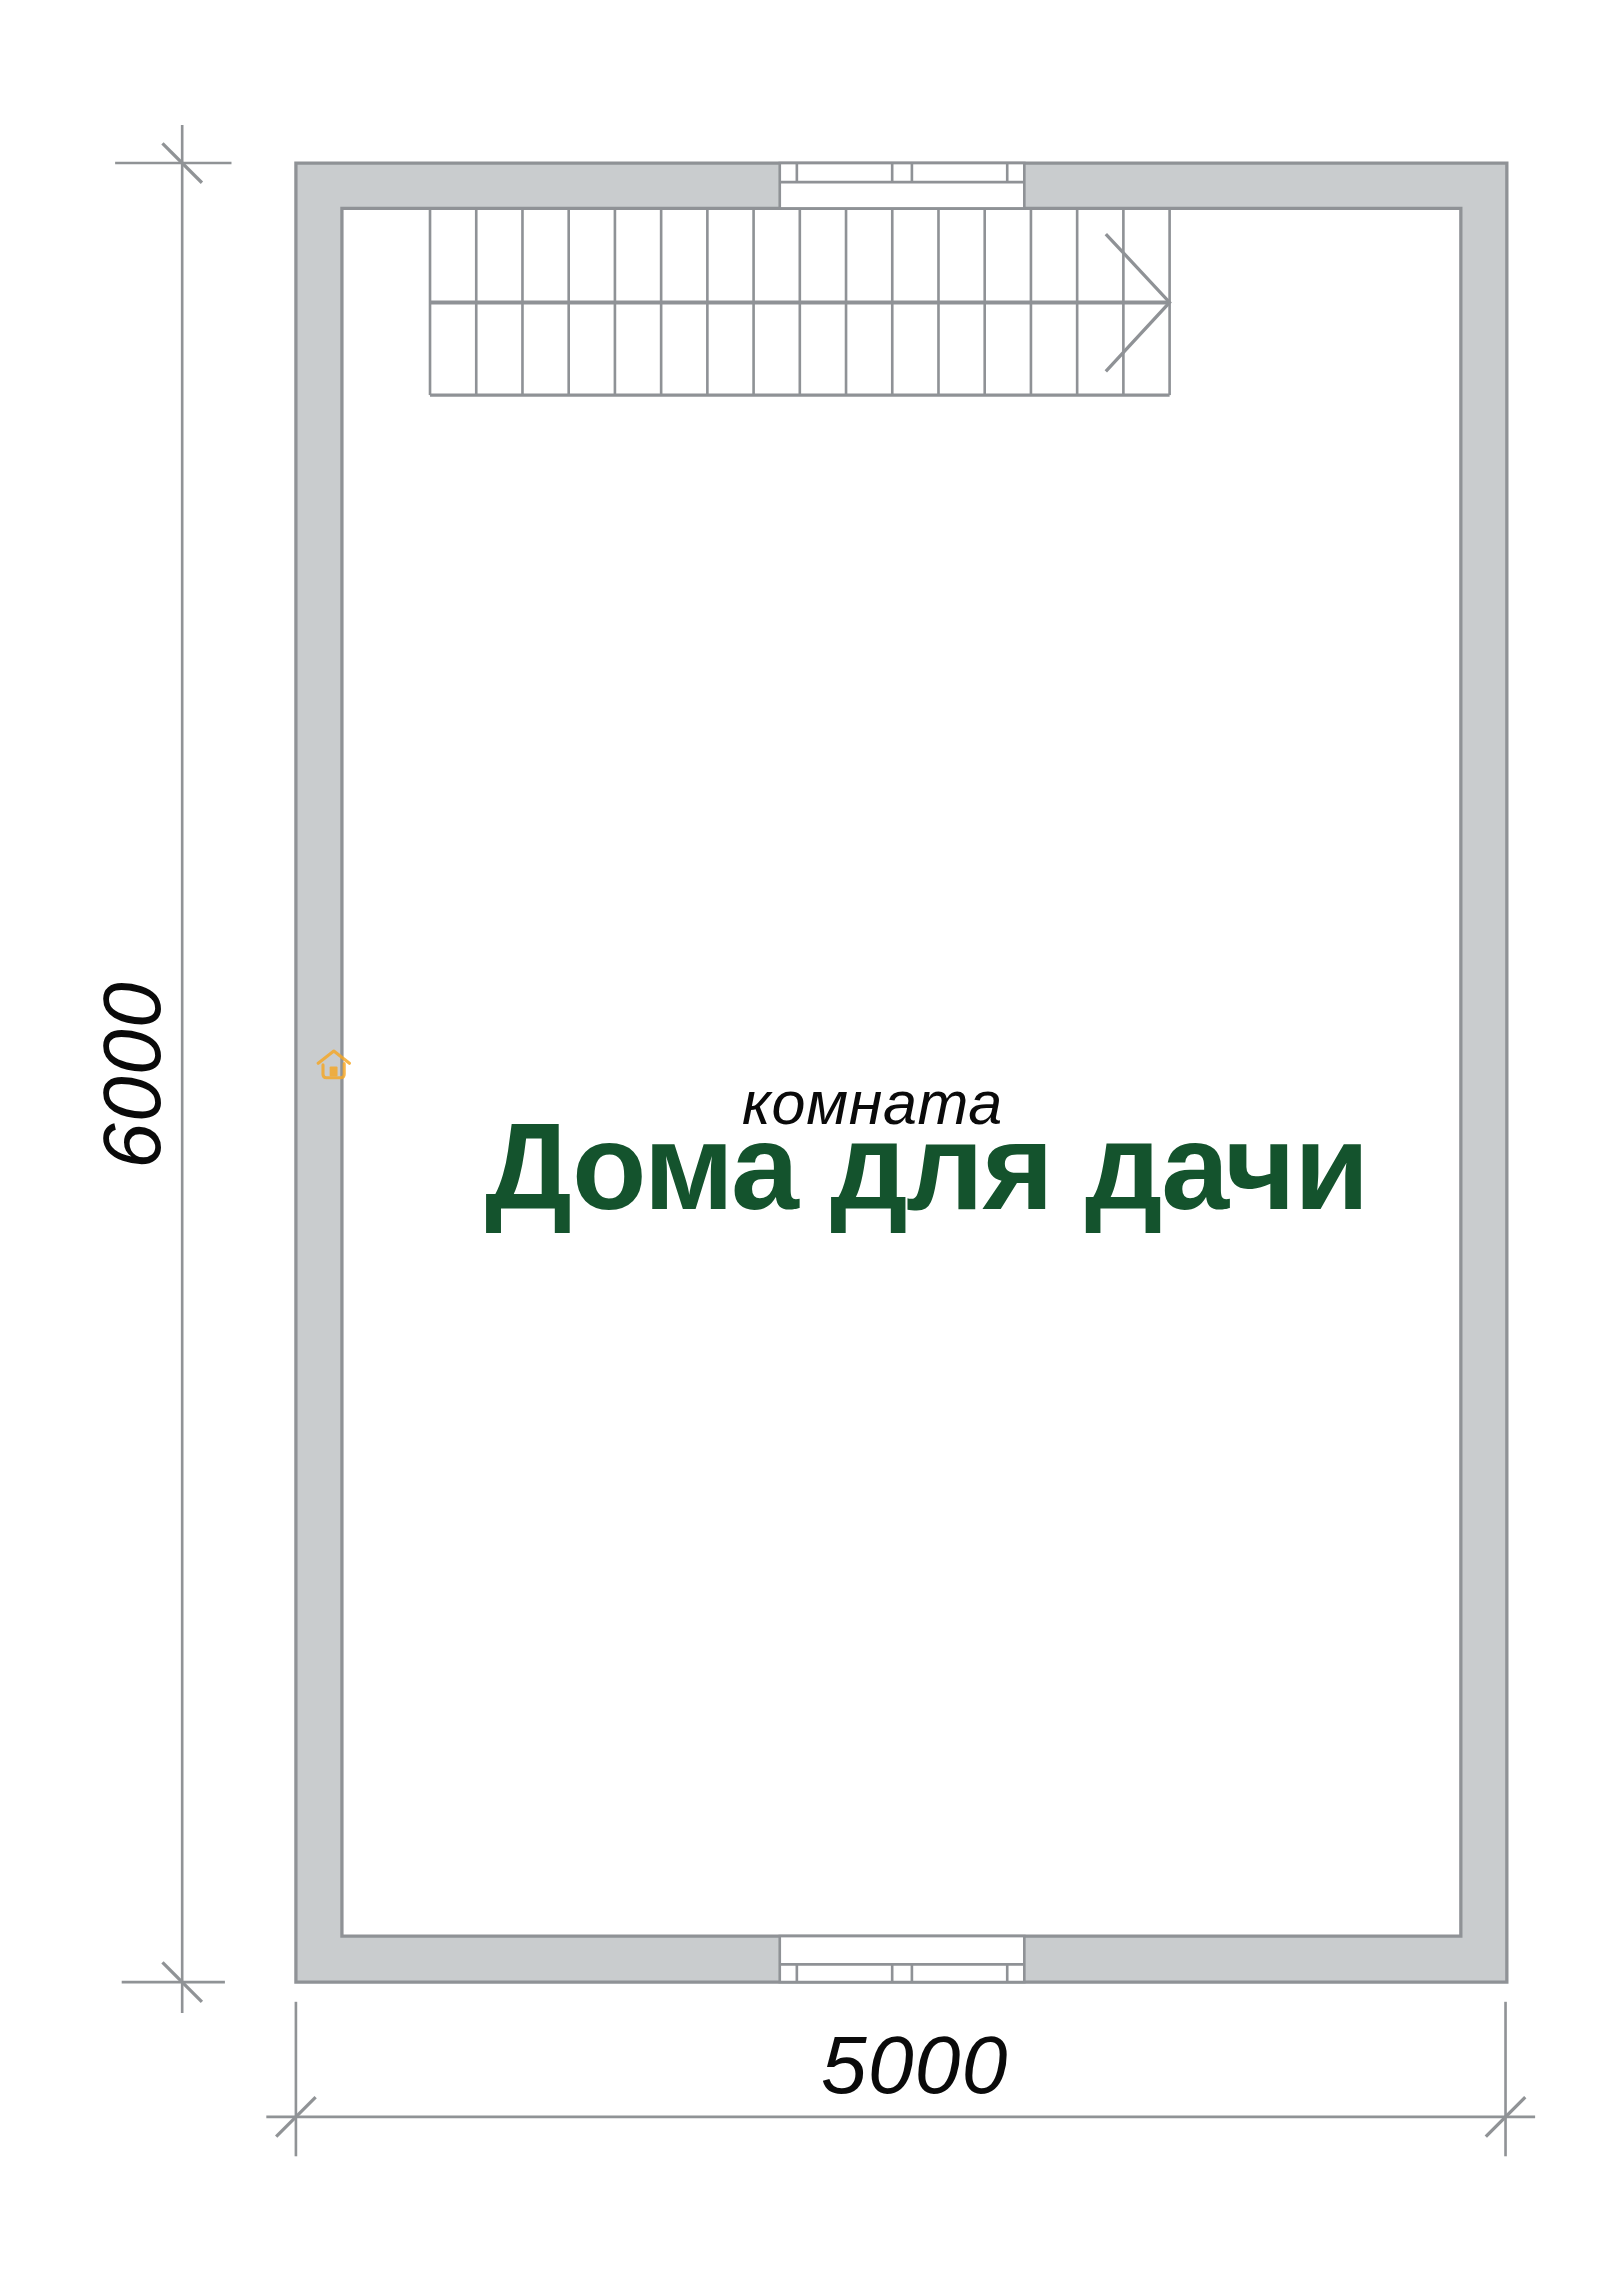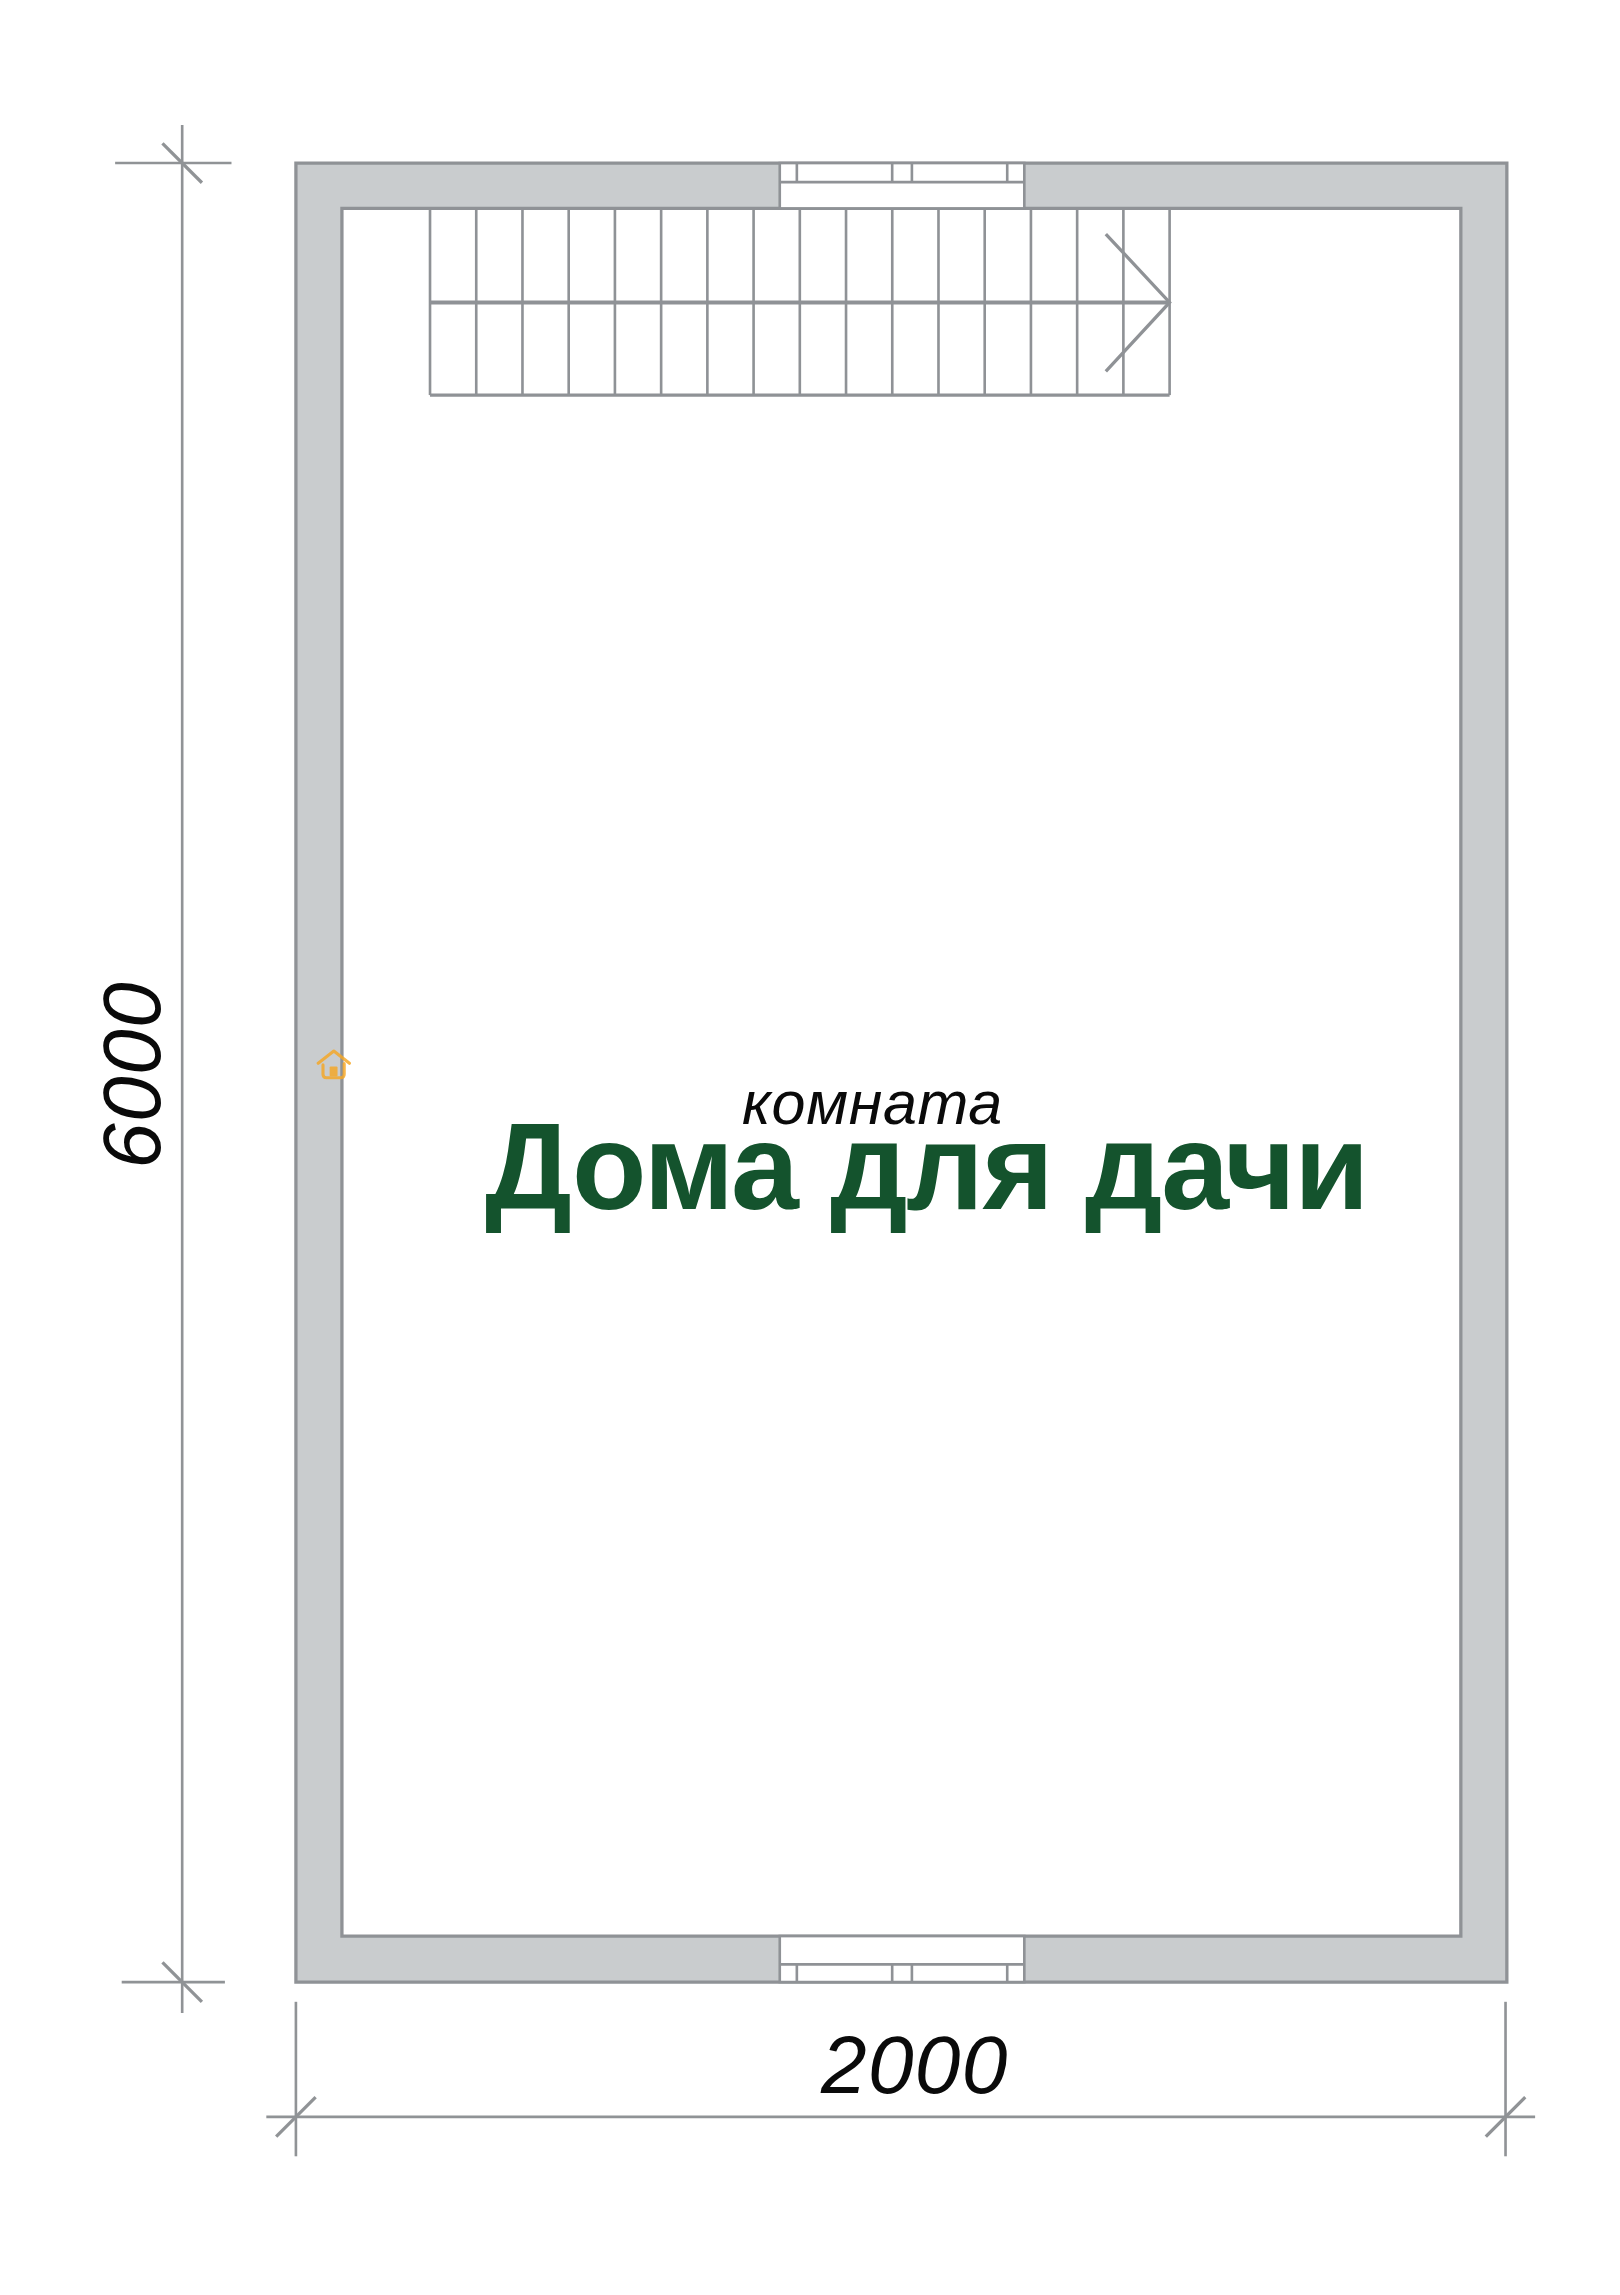--- a/index.html
+++ b/index.html
@@ -108,16 +108,16 @@
       <path d="M436,1748 L436,1838 Q436,1872 470,1872 L606,1872 Q640,1872 640,1838 L640,1736"></path>
     </g>
     <rect x="500" y="1763" width="76" height="96" rx="10" fill="#F6A724"></rect>
   </svg>
 
   <div class="abs brand-text">Дома для дачи</div>
 
   <div class="abs arch-text room-label">комната</div>
 
   <div class="abs arch-text dim-height">6000</div>
-  <div class="abs arch-text dim-width">2000</div>
+  <div class="abs arch-text dim-width">5000</div>
 
 </div>
 
 
 </body></html>

